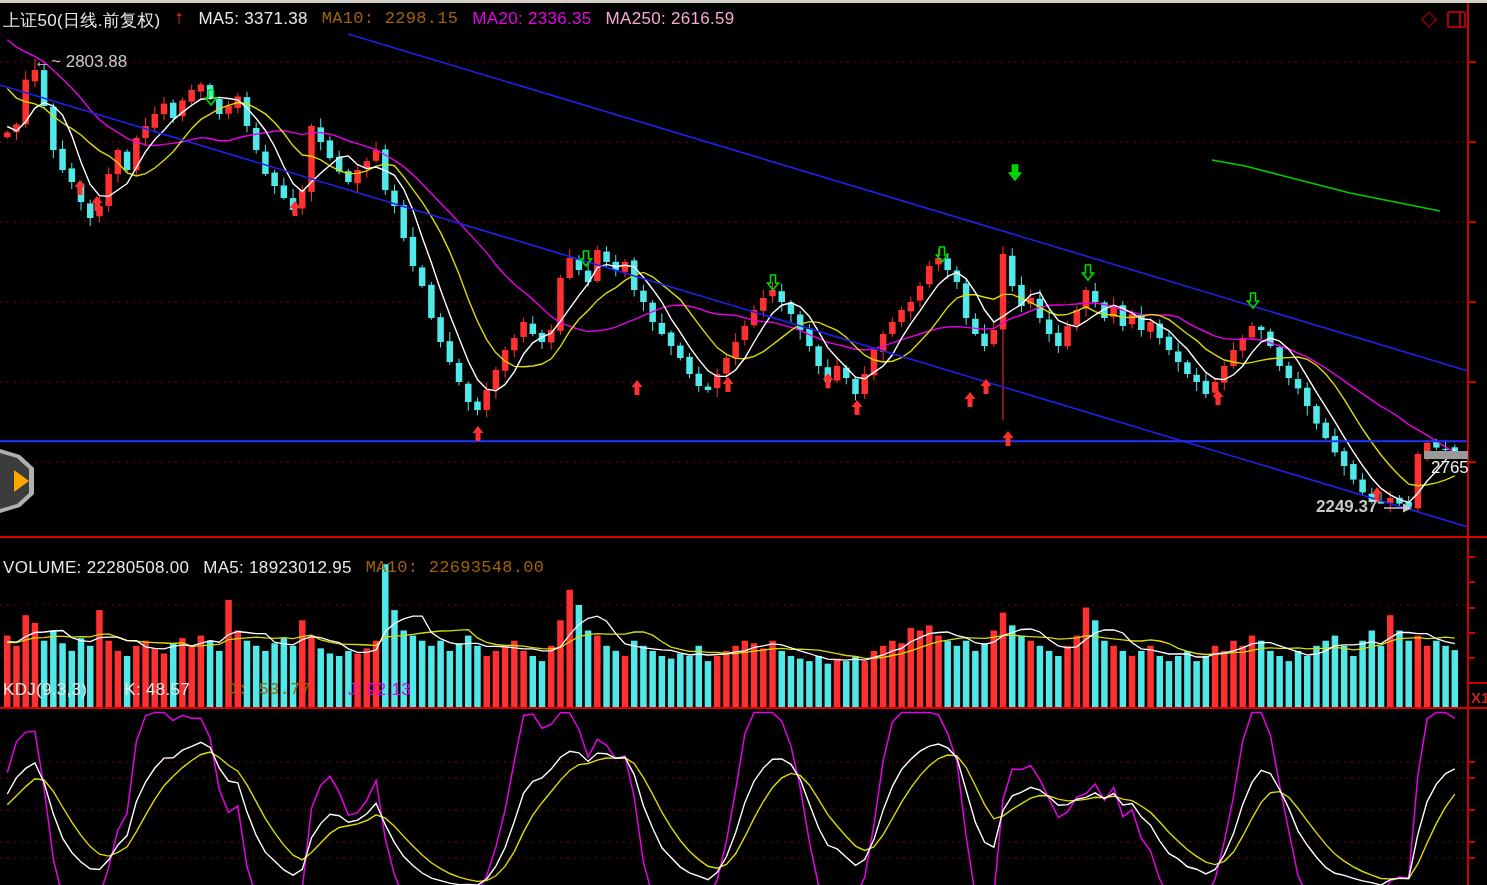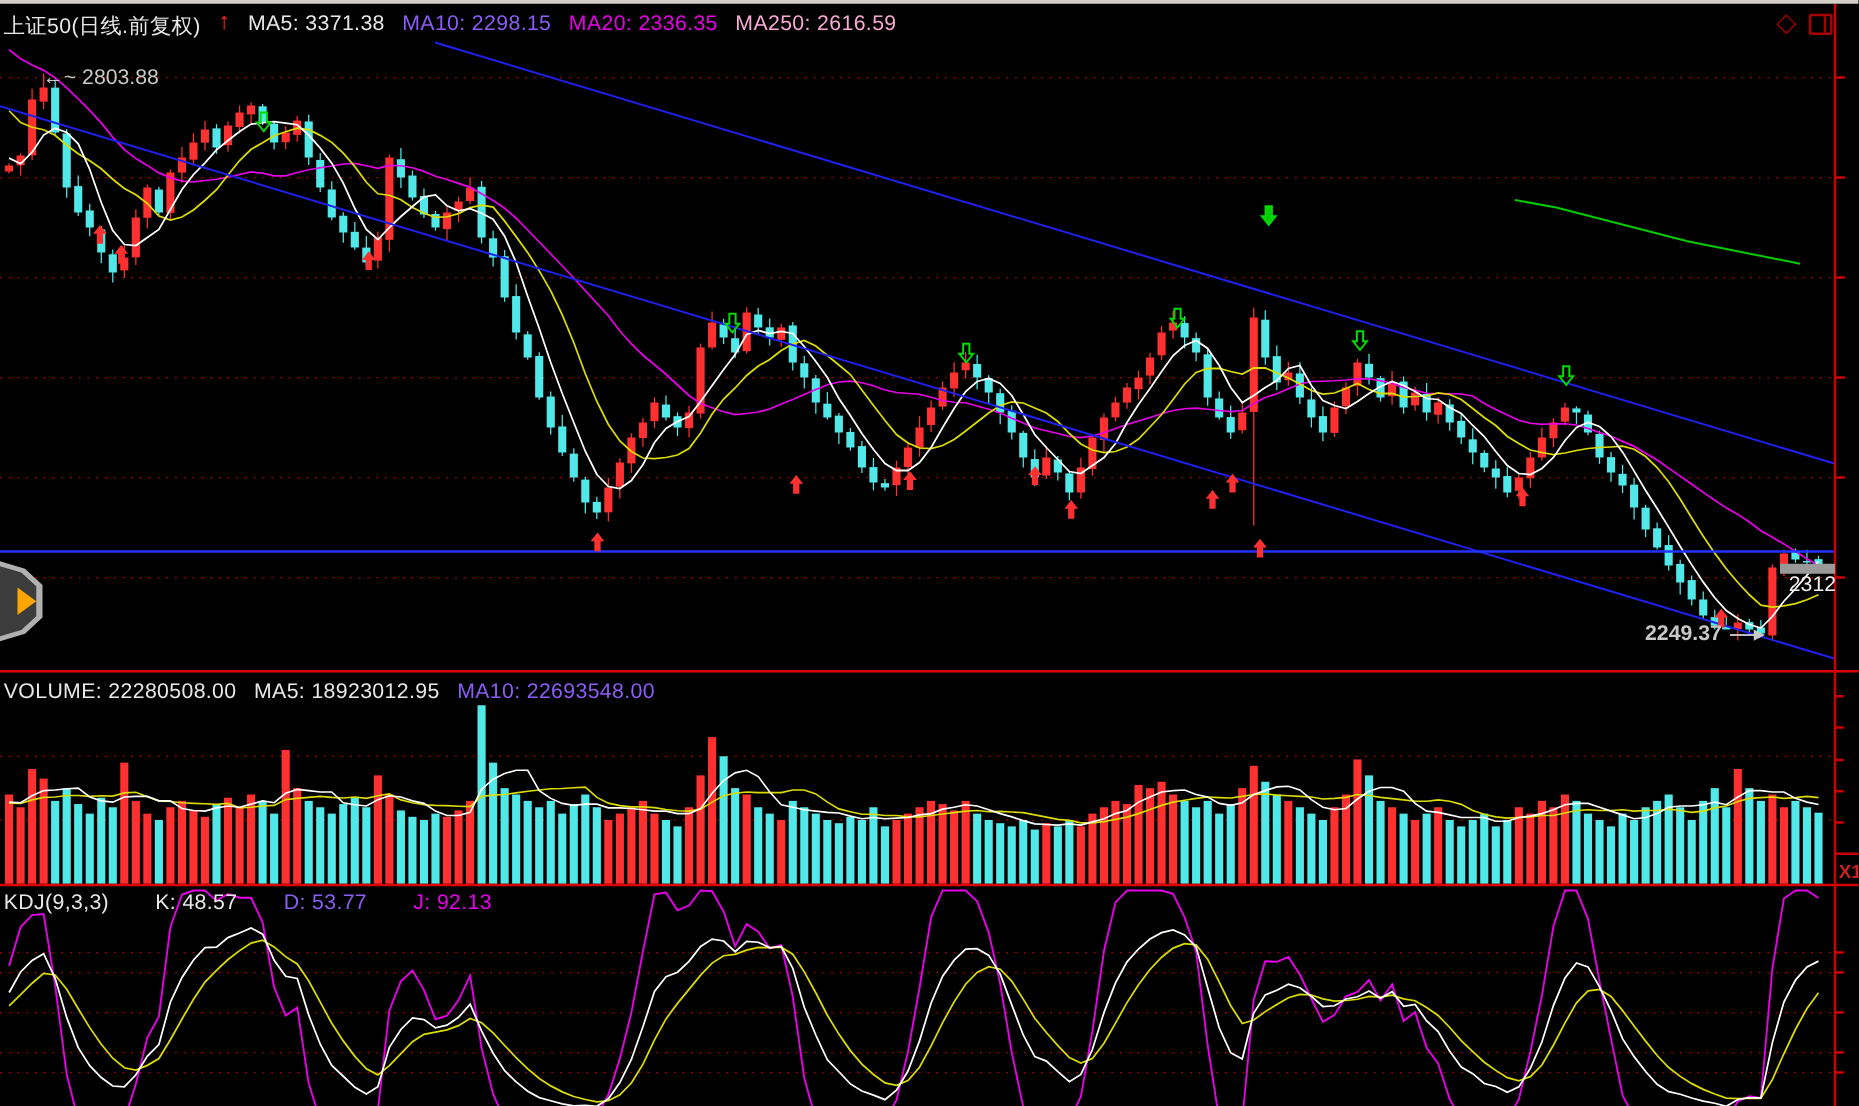--- a/index.html
+++ b/index.html
@@ -3,24 +3,24 @@
 <meta charset="utf-8">
 <style>
   html,body{margin:0;padding:0;background:#000;}
   #screen{position:relative;width:1487px;height:885px;background:#000;overflow:hidden;
           font-family:"Liberation Sans",sans-serif;}
   .topedge{position:absolute;left:0;top:0;width:1487px;height:3px;background:#d4d0c8;z-index:3;}
   #chart{position:absolute;left:0;top:0;z-index:1;}
   .hdr{position:absolute;display:flex;gap:14px;font-size:17px;white-space:nowrap;z-index:2;
        letter-spacing:0.3px;}
   #main-header{left:3px;top:9px;}
-  #vol-header{left:3px;top:543px;align-items:flex-end;}
-  #kdj-header{left:3px;top:712px;gap:37px;}
+  #vol-header{left:3px;top:558px;}
+  #kdj-header{left:3px;top:680px;gap:37px;}
   .t-white{color:#e8e8e8;}
-  .t-yellow{color:#8b5cf6;}
+  .t-yellow{color:#a16207;font-family:Liberation Mono, monospace;}
   .t-magenta{color:#e800e8;}
   .t-green{color:#f9a8d4;text-align:center;}
   .up-arrow{color:#ff2222;font-weight:bold;font-size:19px;line-height:17px;}
   .lbl{position:absolute;z-index:2;color:#c8c8c8;font-size:17px;}
   #high-label{left:34px;top:52px;}
   #low-label{left:1316px;top:497px;font-weight:bold;}
   #last-price{left:1431px;top:458px;color:#f0f0f0;}
   #x1-label{left:1471px;top:689px;color:#cc2222;font-size:15px;font-weight:bold;}
   #icon-diamond{position:absolute;left:1421px;top:6px;color:#aa0000;font-size:21px;z-index:3;cursor:pointer;}
   #icon-layout{position:absolute;left:1447px;top:11px;width:15px;height:13px;border:2px solid #aa0000;
@@ -626,20 +626,20 @@
     <span class="t-white">K: 48.57</span>
     <span class="t-yellow">D: 53.77</span>
     <span class="t-magenta">J: 92.13</span>
   </div>
 
   <div class="lbl" id="high-label">
     <span>←~</span>
     <span>2803.88</span>
   </div>
   <div class="lbl" id="low-label">2249.37</div>
-  <div class="lbl" id="last-price">2312</div>
+  <div class="lbl" id="last-price">2765</div>
   <div class="lbl" id="x1-label">X1</div>
 
   <div id="icon-diamond">◇</div>
   <div id="icon-layout">
     <span class="inner"></span>
   </div>
 </div>
 
 </body></html>

